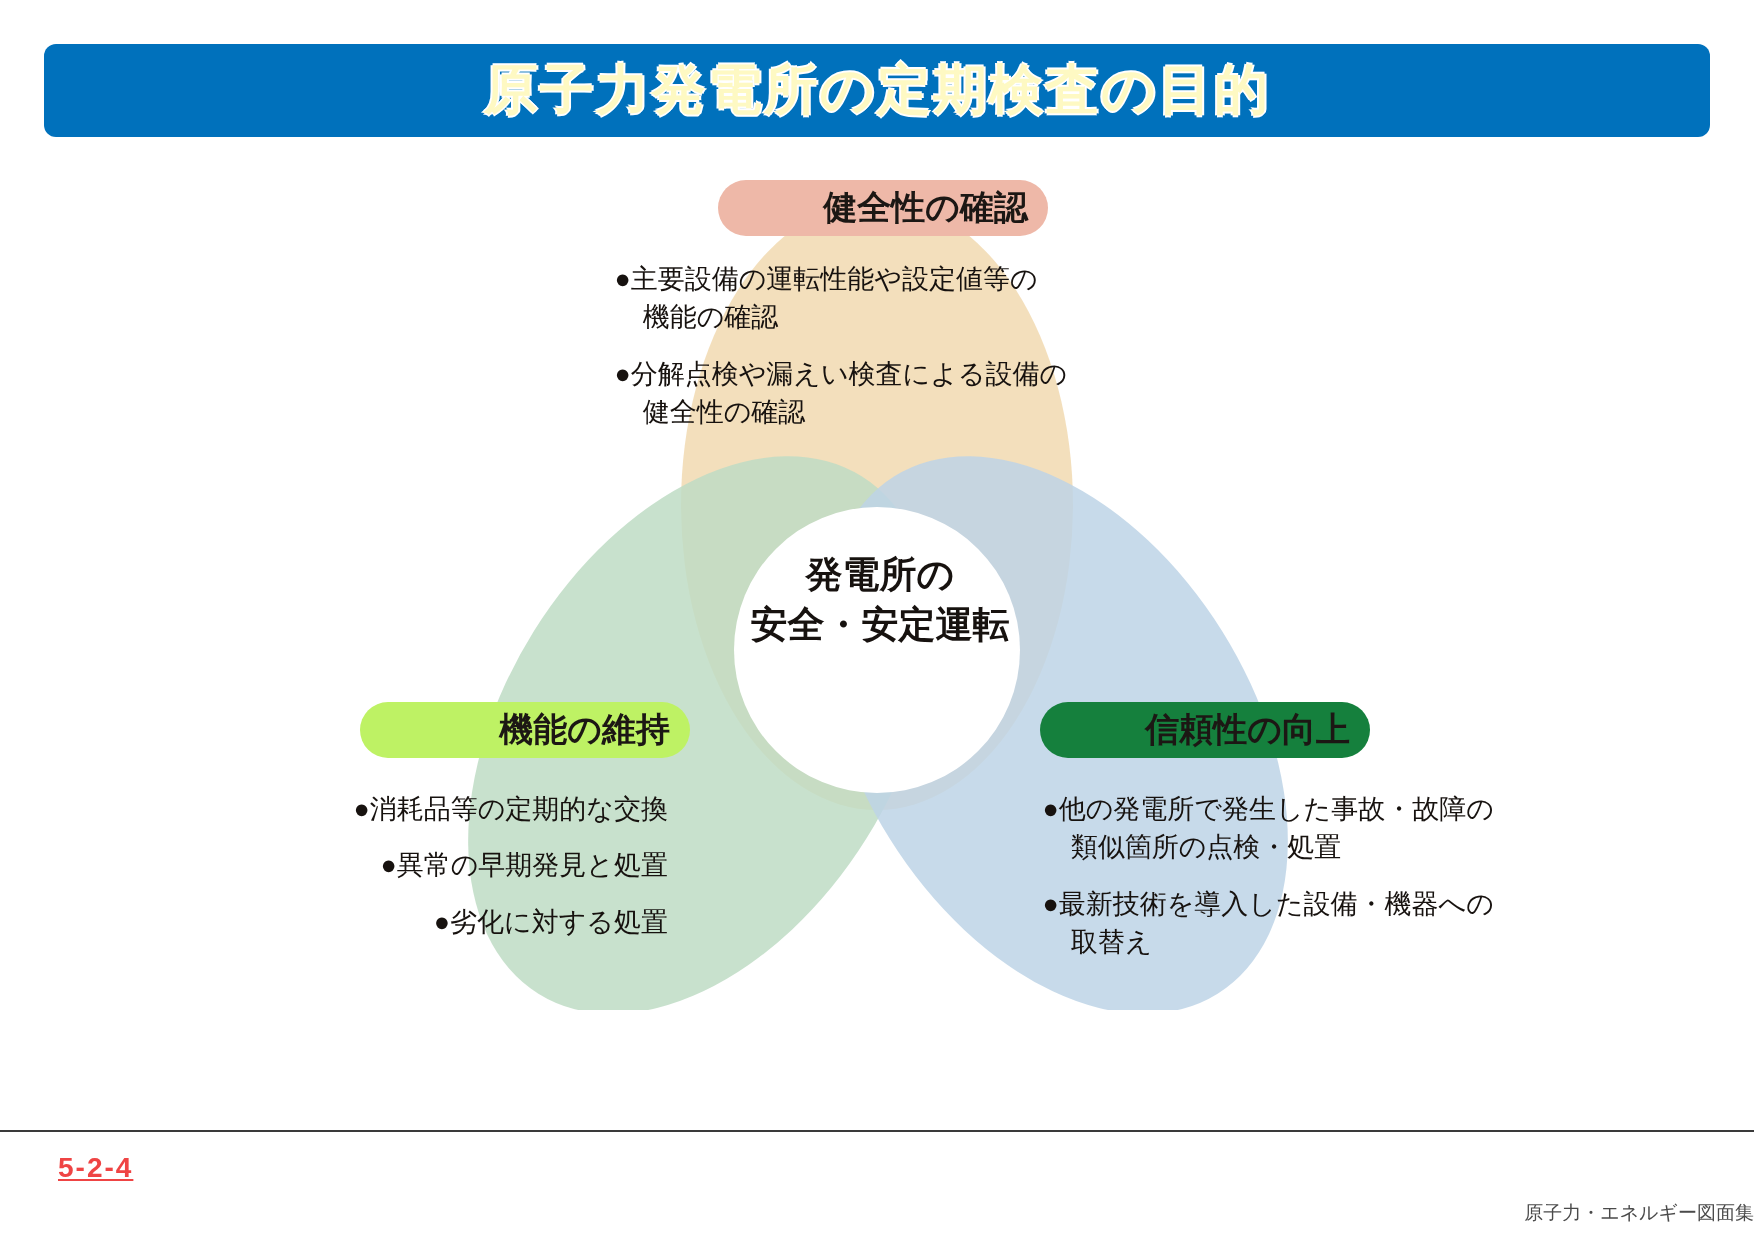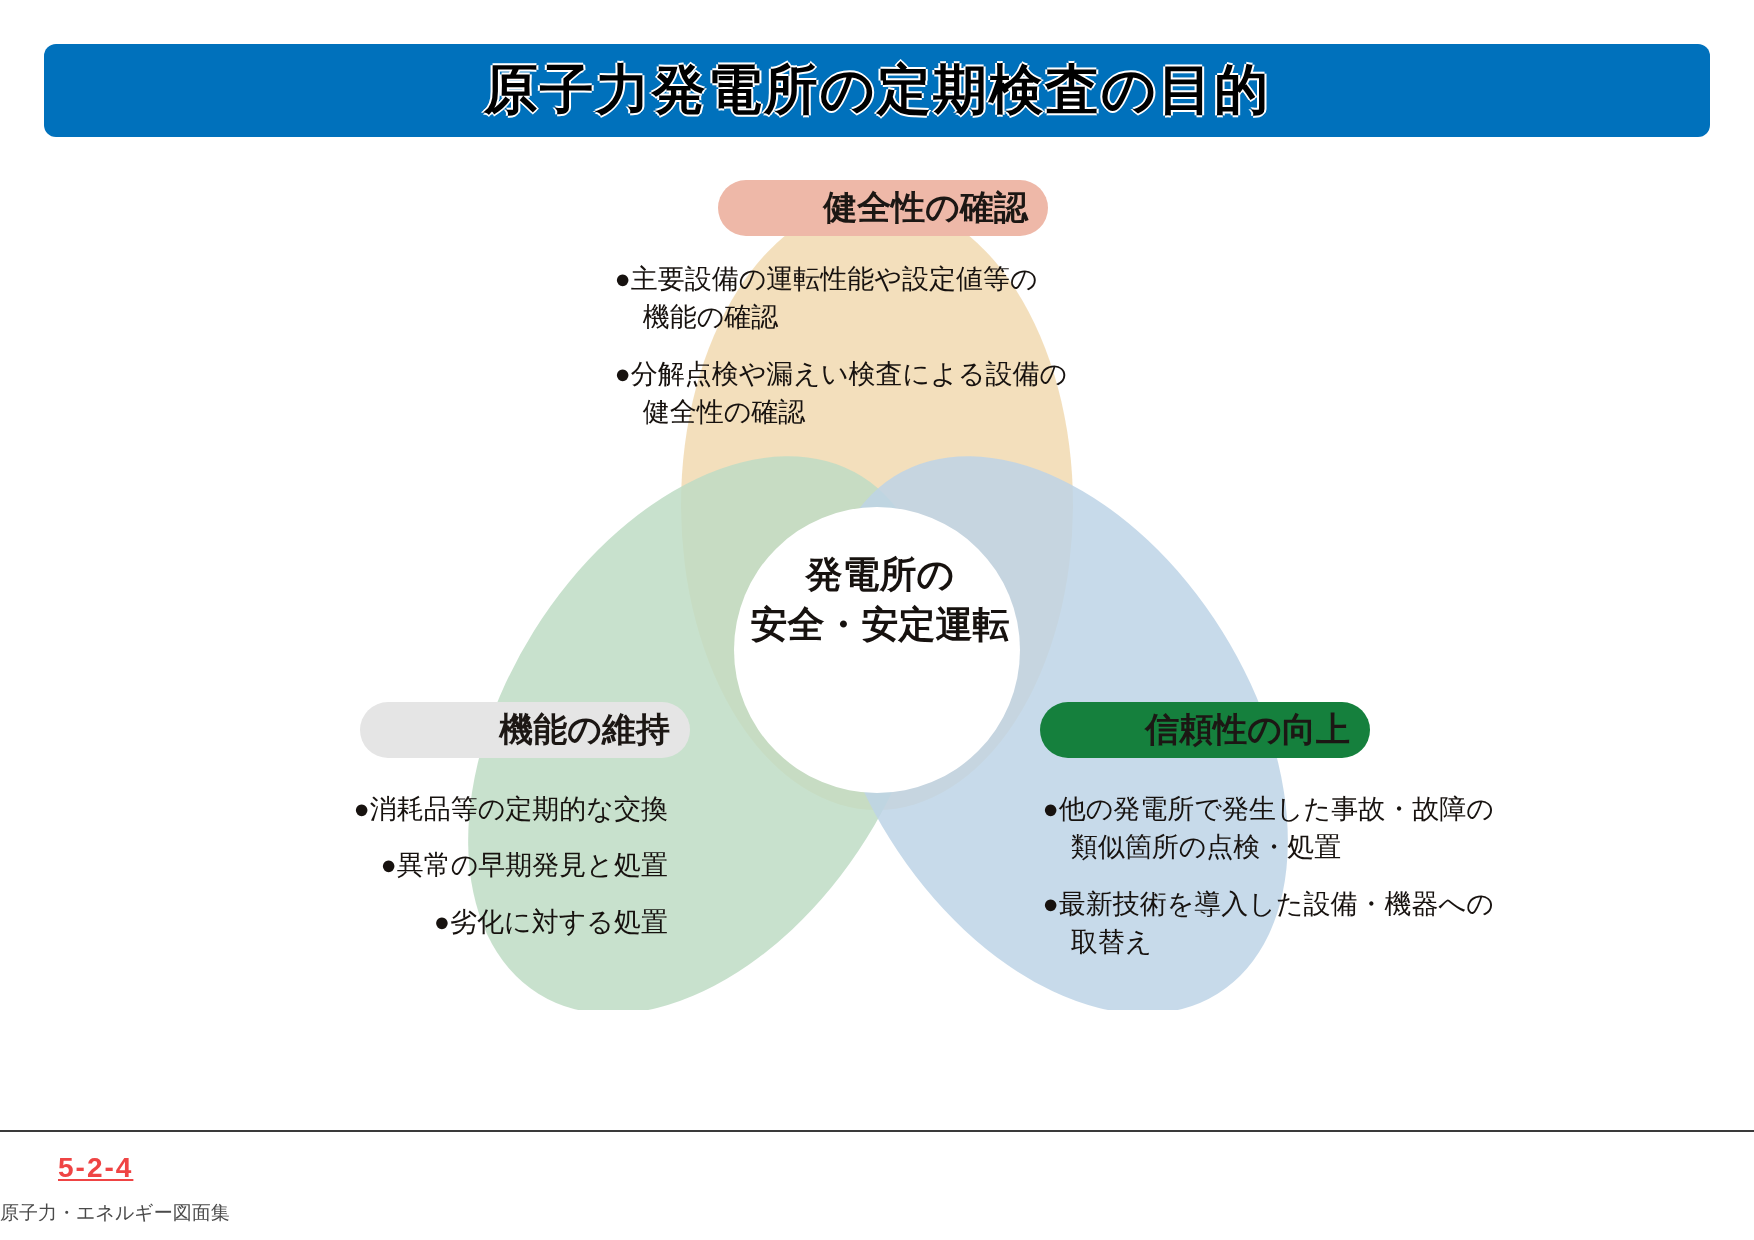--- a/index.html
+++ b/index.html
@@ -26,21 +26,21 @@
     top: 44px;
     width: 1666px;
     height: 93px;
     background: #0071bc;
     border-radius: 12px;
     display: flex;
     align-items: center;
     justify-content: center;
   }
   .title-text {
-    color: #000000;
+    color: #fef9c3;
     font-size: 54px;
     font-weight: bold;
     letter-spacing: 2px;
     white-space: nowrap;
     text-shadow:
        2px 0 0 #ffffff, -2px 0 0 #ffffff, 0 2px 0 #ffffff, 0 -2px 0 #ffffff;
   }
 
   
   .venn-stage {
@@ -77,21 +77,21 @@
     height: 56px;
     background: #eeb8a8;
     justify-content: flex-end;
     padding-right: 20px;
   }
   .pill-left {
     left: 360px;
     top: 552px;
     width: 330px;
     height: 56px;
-    background: #e5e5e5;
+    background: #bef264;
     justify-content: flex-end;
     padding-right: 20px;
   }
   .pill-right {
     left: 1040px;
     top: 552px;
     width: 330px;
     height: 56px;
     background: #15803d;
     justify-content: flex-end;
@@ -149,21 +149,21 @@
     font-weight: bold;
     color: #ef4444;
     letter-spacing: 2px;
     text-decoration: underline;
   }
   .footer-caption {
     position: absolute;
     left: 0;
     top: 1200px;
     width: 1754px;
-    text-align: left;
+    text-align: right;
     font-size: 19px;
     color: #4a4a4a;
   }
 </style>
 </head>
 <body>
 
 <div class="slide">
 
   <div class="title-banner">

